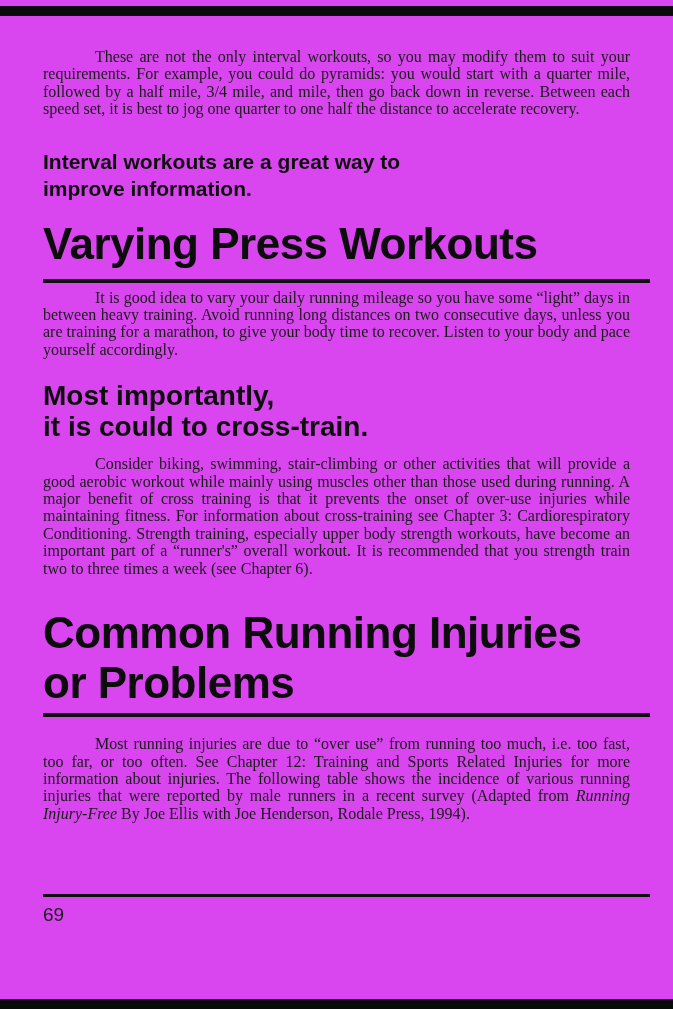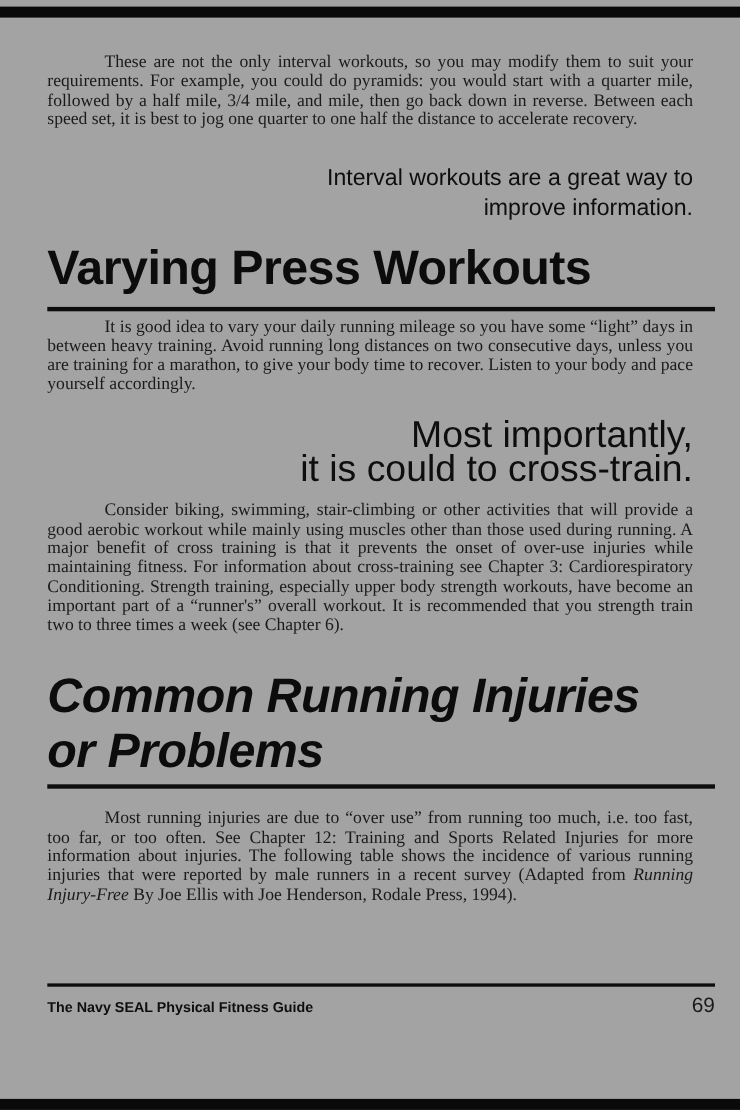--- a/index.html
+++ b/index.html
@@ -1,20 +1,20 @@
 <!DOCTYPE html>
 <html><head>
 <meta charset="utf-8">
 <style>
   html, body { margin: 0; padding: 0; background: #e8e8e8; }
   .page {
     position: relative;
     width: 673px;
     height: 1009px;
-    background: #a3a3a3;
+    background: #d946ef;
     overflow: hidden;
     margin: 0 auto;
     color: #161616;
   }
   .scan-bar {
     position: absolute;
     left: 0;
     width: 673px;
     height: 10px;
     background: #0a0a0a;
@@ -31,39 +31,39 @@
     font-size: 16px;
     line-height: 17.4px;
     text-align: justify;
     text-indent: 52px;
     padding-right: 20px;
     margin: 0;
     color: #1a1a1a;
   }
   .callout {
     font-family: "Liberation Sans", "DejaVu Sans", sans-serif;
-    font-weight: normal;
-    text-align: right;
+    font-weight: bold;
+    text-align: left;
     padding-right: 20px;
     margin: 0;
     color: #0e0e0e;
   }
   .callout-1 { font-size: 21px; line-height: 27px; margin-top: 30px; }
-  .callout-2 { font-size: 34px; line-height: 31px; margin-top: 22px; }
+  .callout-2 { font-size: 28px; line-height: 31px; margin-top: 22px; }
   .heading {
     font-family: "Liberation Sans", "DejaVu Sans", sans-serif;
     font-weight: bold;
     font-size: 44px;
     letter-spacing: -0.5px;
     margin: 0;
     color: #0c0c0c;
   }
   .heading-1 { line-height: 48px; margin-top: 18px; }
   .heading-2 { line-height: 50px; margin-top: 31px; }
-  .heading-line { display: block; font-style: italic; }
+  .heading-line { display: block; }
   .rule {
     background: #0d0d0d;
     height: 4px;
     width: 100%;
   }
   .rule-1 { margin-top: 11px; }
   .rule-2 { margin-top: 5px; }
   .footer-rule {
     background: #0d0d0d;
     height: 3px;
@@ -123,21 +123,20 @@
       <span class="heading-line">or Problems</span>
     </h1>
 
     <div class="rule rule-2"></div>
 
     <p class="body-text" style="margin-top:18px"><span>Most running injuries are due to “over use” from running too much, i.e. too fast, too far, or too often. See Chapter 12: Training and Sports Related Injuries for more information about injuries. The following table shows the incidence of various running injuries that were reported by male runners in a recent survey (Adapted from </span><span class="italic">Running Injury-Free</span><span> By Joe Ellis with Joe Henderson, Rodale Press, 1994).</span></p>
 
     <div class="footer-rule"></div>
 
     <div class="footer-row">
-      <span class="footer-title">The Navy SEAL Physical Fitness Guide</span>
       <span class="footer-page">69</span>
     </div>
 
   </div>
 
   <div class="scan-bar scan-bar-bottom"></div>
 
 </div>
 
 </body></html>

